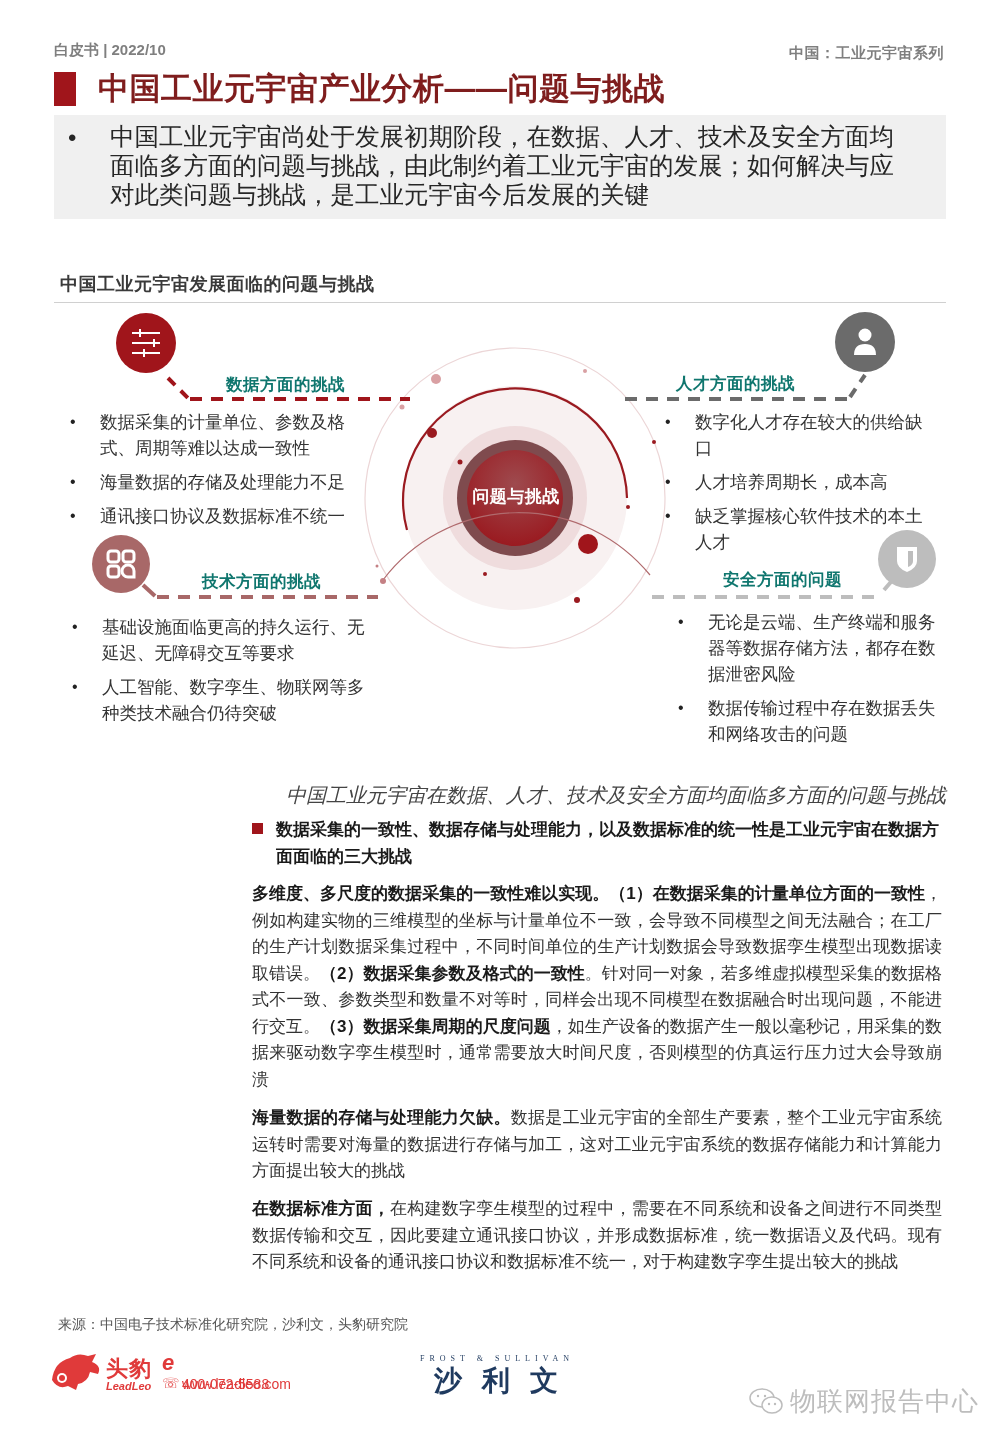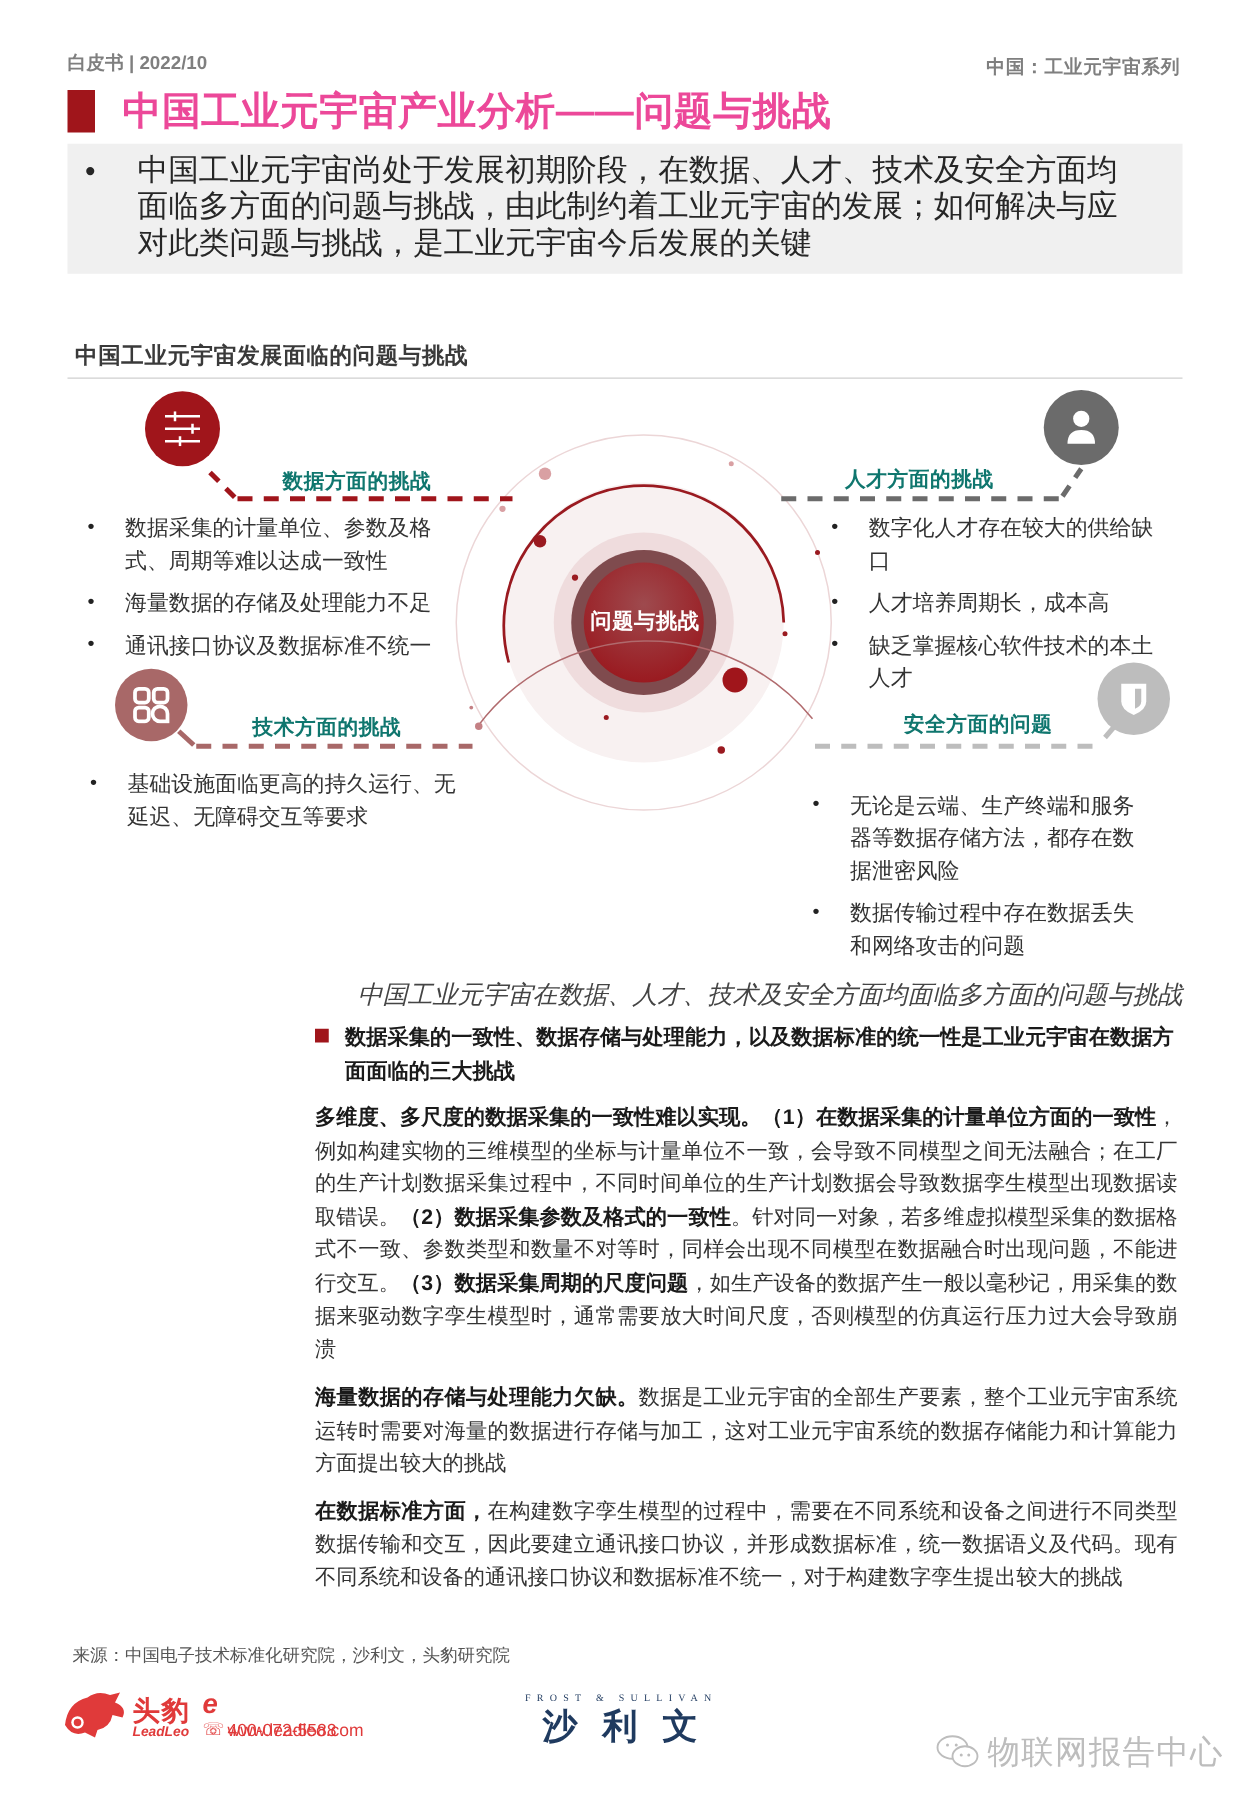--- a/index.html
+++ b/index.html
@@ -5,21 +5,21 @@
   * { margin: 0; padding: 0; box-sizing: border-box; }
   html, body { width: 1000px; height: 1444px; background: #ffffff; overflow: hidden; }
   body { position: relative; font-family: "Liberation Sans", "DejaVu Sans", sans-serif; color: #262626; }
 
   .abs { position: absolute; }
 
   .hdr-left { left: 54px; top: 41px; font-size: 15px; color: #7f7f7f; font-weight: bold; }
   .hdr-right { right: 56px; top: 44px; font-size: 15px; color: #7f7f7f; font-weight: bold; letter-spacing: 0.5px; margin-left: 20px; }
 
   .title-bar { left: 54px; top: 72px; width: 22px; height: 34px; background: #a0151b; }
-  .title { left: 98px; top: 68px; font-size: 31px; color: #ec4899; font-weight: bold; letter-spacing: 0.5px; }
+  .title { left: 98px; top: 68px; font-size: 31px; color: #7f1d1d; font-weight: bold; letter-spacing: 0.5px; }
 
   .summary { left: 54px; top: 115px; width: 892px; height: 104px; background: #f0f0f0; }
   .summary-bullet { left: 68px; top: 124px; font-size: 24px; color: #262626; }
   .summary-text { left: 110px; top: 122px; width: 800px; font-size: 24.5px; line-height: 29px; color: #262626; }
 
   .section-title { left: 60px; top: 272px; font-size: 18px; font-weight: bold; color: #3a3a3a; letter-spacing: 0.5px; }
   .section-rule { left: 54px; top: 302px; width: 892px; height: 1px; background: #d0d0d0; }
 
   .icon-circle { position: absolute; border-radius: 50%; display: flex; align-items: center; justify-content: center; }
   .cat-label { position: absolute; font-size: 16.5px; font-weight: bold; color: #0f766e; letter-spacing: 0.5px; }
@@ -152,30 +152,31 @@
   <svg width="30" height="30" viewBox="0 0 30 30">
     <rect x="2" y="2" width="11" height="11" rx="3" fill="none" stroke="#fff" stroke-width="3"></rect>
     <rect x="17" y="2" width="11" height="11" rx="3" fill="none" stroke="#fff" stroke-width="3"></rect>
     <rect x="2" y="17" width="11" height="11" rx="3" fill="none" stroke="#fff" stroke-width="3"></rect>
     <path d="M28 22 A 6 6 0 1 0 22 28 L28 28 Z" fill="none" stroke="#fff" stroke-width="3"></path>
   </svg>
 </div>
 <div class="cat-label" style="left:202px;top:571px;">技术方面的挑战</div>
 <ul class="bullets" style="left:72px;top:614px;width:300px;">
   <li>基础设施面临更高的持久运行、无延迟、无障碍交互等要求</li>
+  <li>人工智能、数字孪生、物联网等多种类技术融合仍待突破</li>
 </ul>
 
 <div class="icon-circle" style="left:878px;top:530px;width:58px;height:58px;background:#bdbdbd;">
   <svg width="24" height="28" viewBox="0 0 24 28">
     <path d="M2 2 L22 2 L22 16 Q22 23 12 27 Q2 23 2 16 Z" fill="#fff"></path>
     <path d="M13 6 L18 6 L18 16 Q18 20 13 22 Z" fill="#bdbdbd"></path>
   </svg>
 </div>
 <div class="cat-label" style="left:723px;top:569px;">安全方面的问题</div>
-<ul class="bullets" style="left:650px;top:609px;width:265px;margin-top:22px;">
+<ul class="bullets" style="left:678px;top:609px;width:265px;">
   <li>无论是云端、生产终端和服务器等数据存储方法，都存在数据泄密风险</li>
   <li>数据传输过程中存在数据丢失和网络攻击的问题</li>
 </ul>
 
 <div class="abs caption">中国工业元宇宙在数据、人才、技术及安全方面均面临多方面的问题与挑战</div>
 <div class="abs sq-bullet"></div>
 <div class="abs key-point">数据采集的一致性、数据存储与处理能力，以及数据标准的统一性是工业元宇宙在数据方面面临的三大挑战</div>
 
 <div class="para" style="top:881px;">
   <b>多维度、多尺度的数据采集的一致性难以实现。（1）在数据采集的计量单位方面的一致性</b><span>，例如构建实物的三维模型的坐标与计量单位不一致，会导致不同模型之间无法融合；在工厂的生产计划数据采集过程中，不同时间单位的生产计划数据会导致数据孪生模型出现数据读取错误。</span><b>（2）数据采集参数及格式的一致性</b><span>。针对同一对象，若多维虚拟模型采集的数据格式不一致、参数类型和数量不对等时，同样会出现不同模型在数据融合时出现问题，不能进行交互。</span><b>（3）数据采集周期的尺度问题</b><span>，如生产设备的数据产生一般以毫秒记，用采集的数据来驱动数字孪生模型时，通常需要放大时间尺度，否则模型的仿真运行压力过大会导致崩溃</span>

